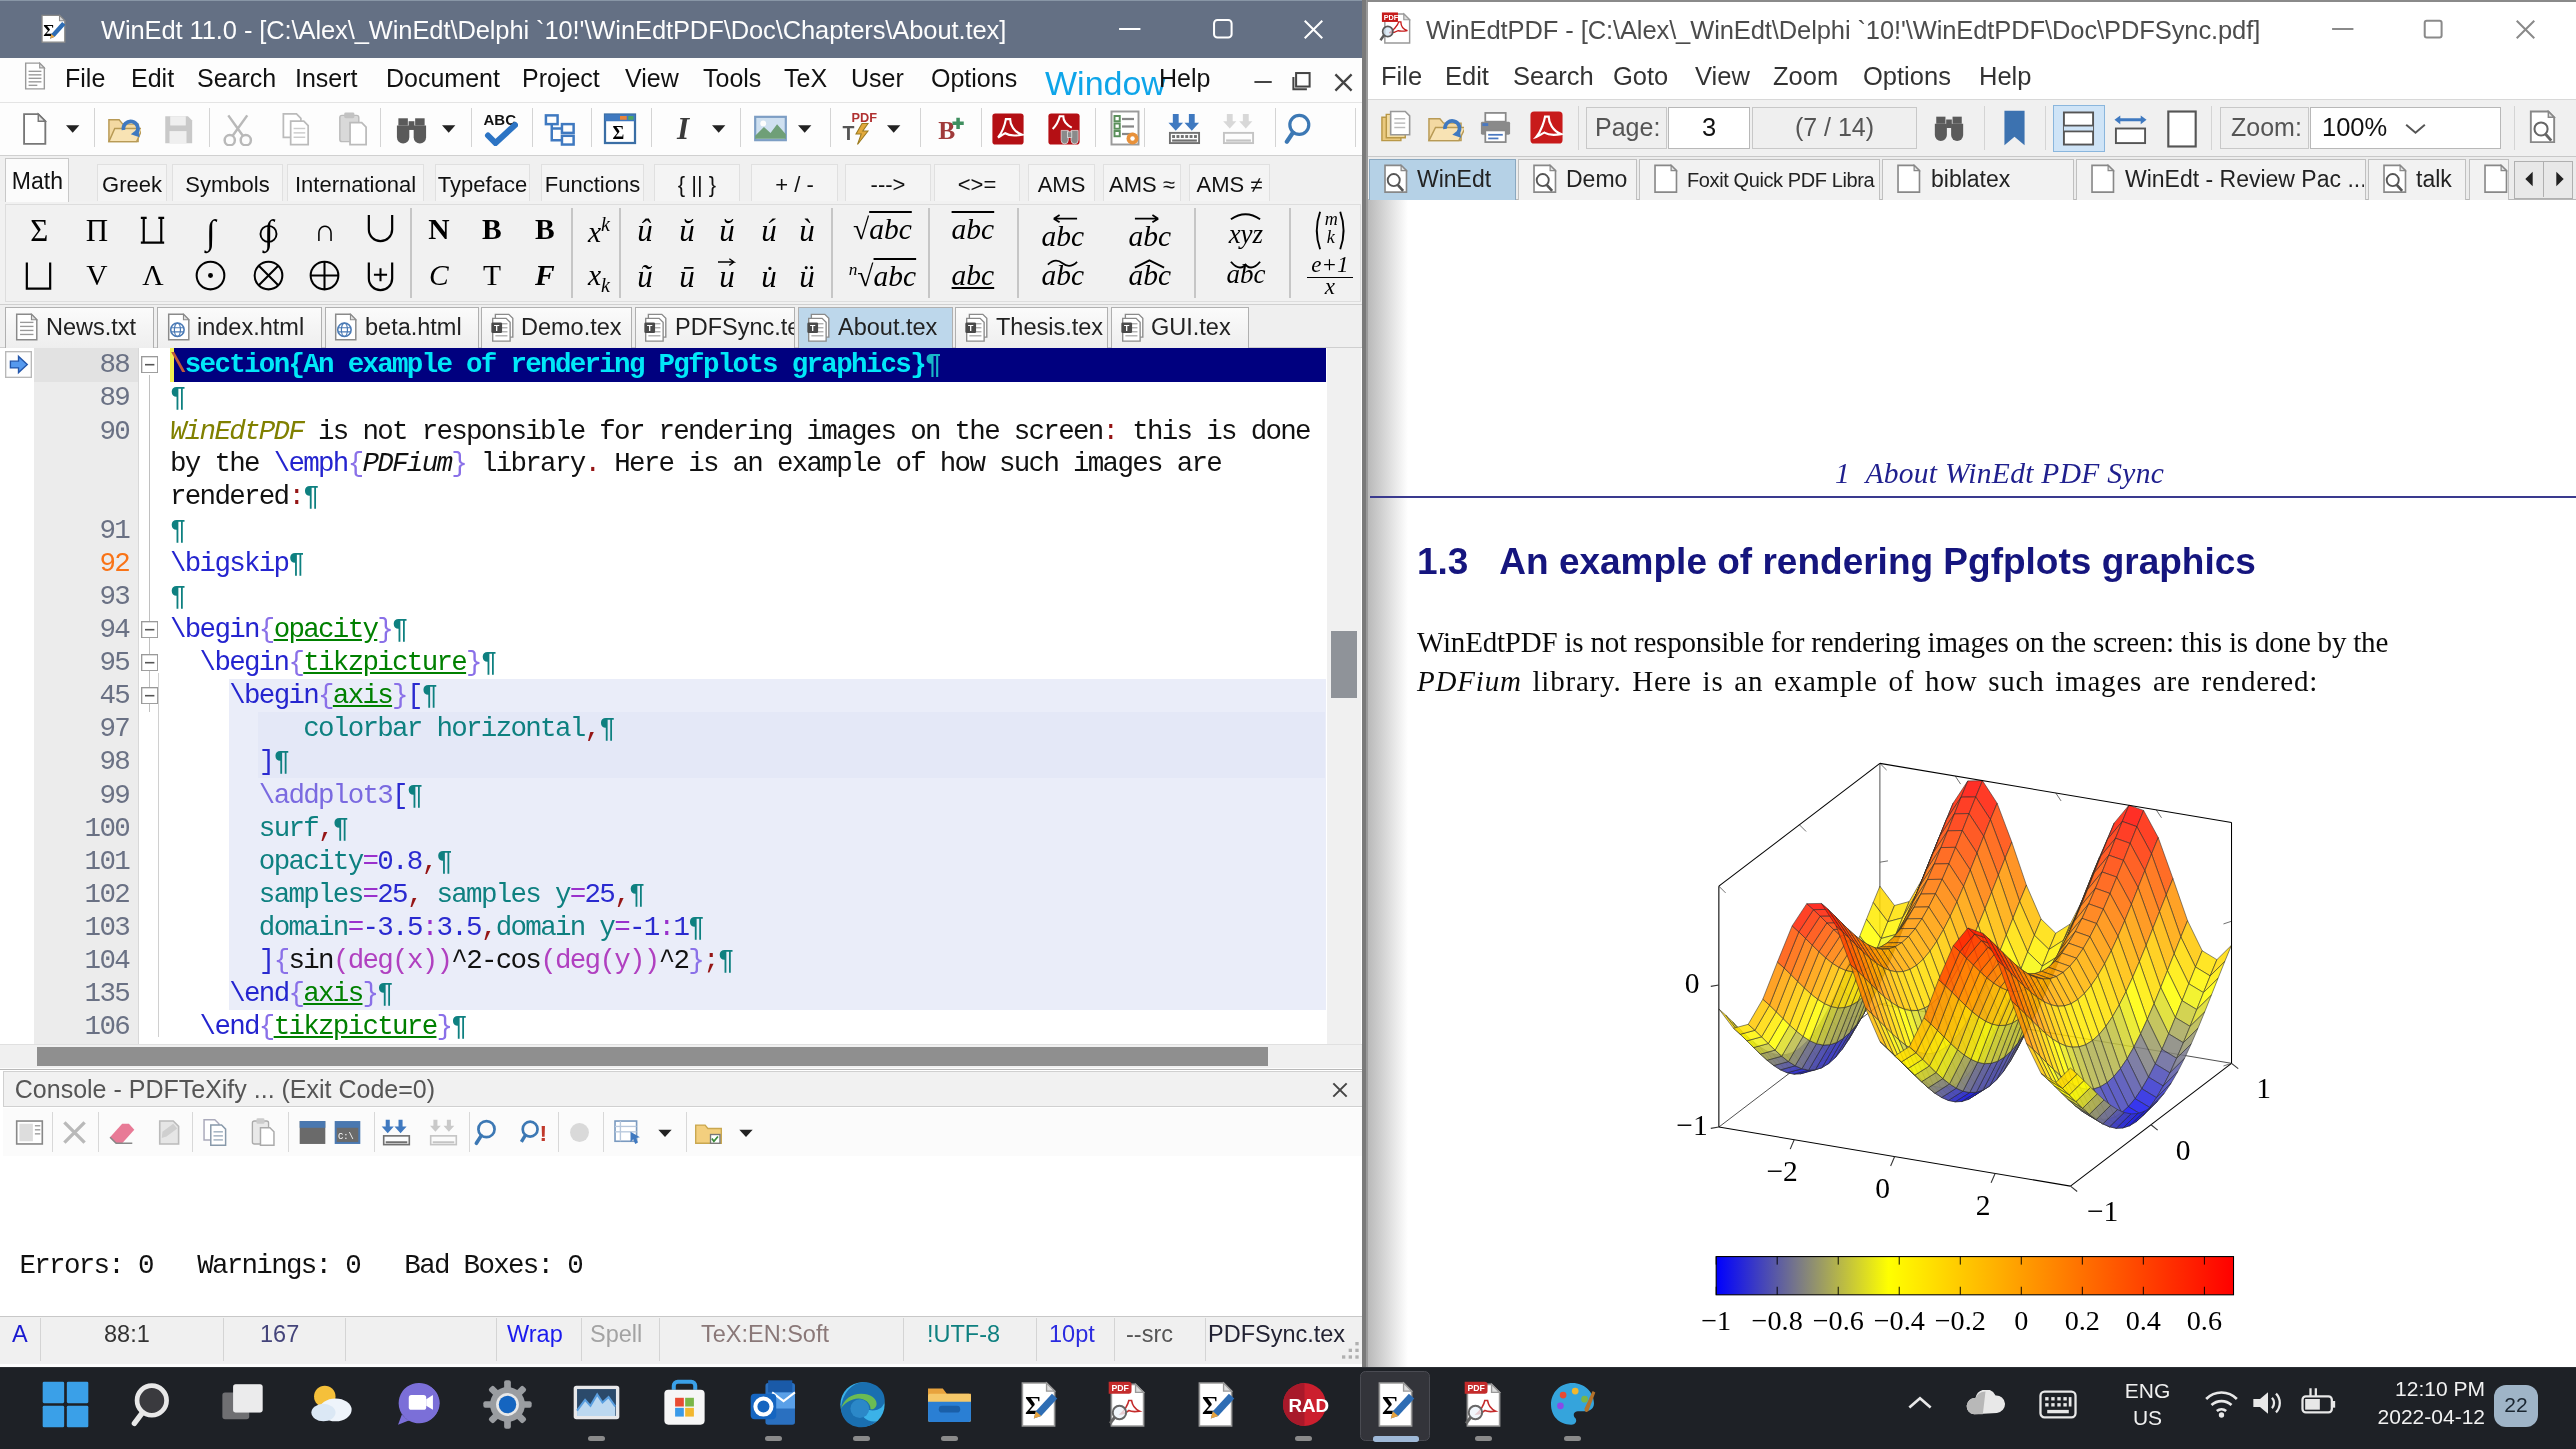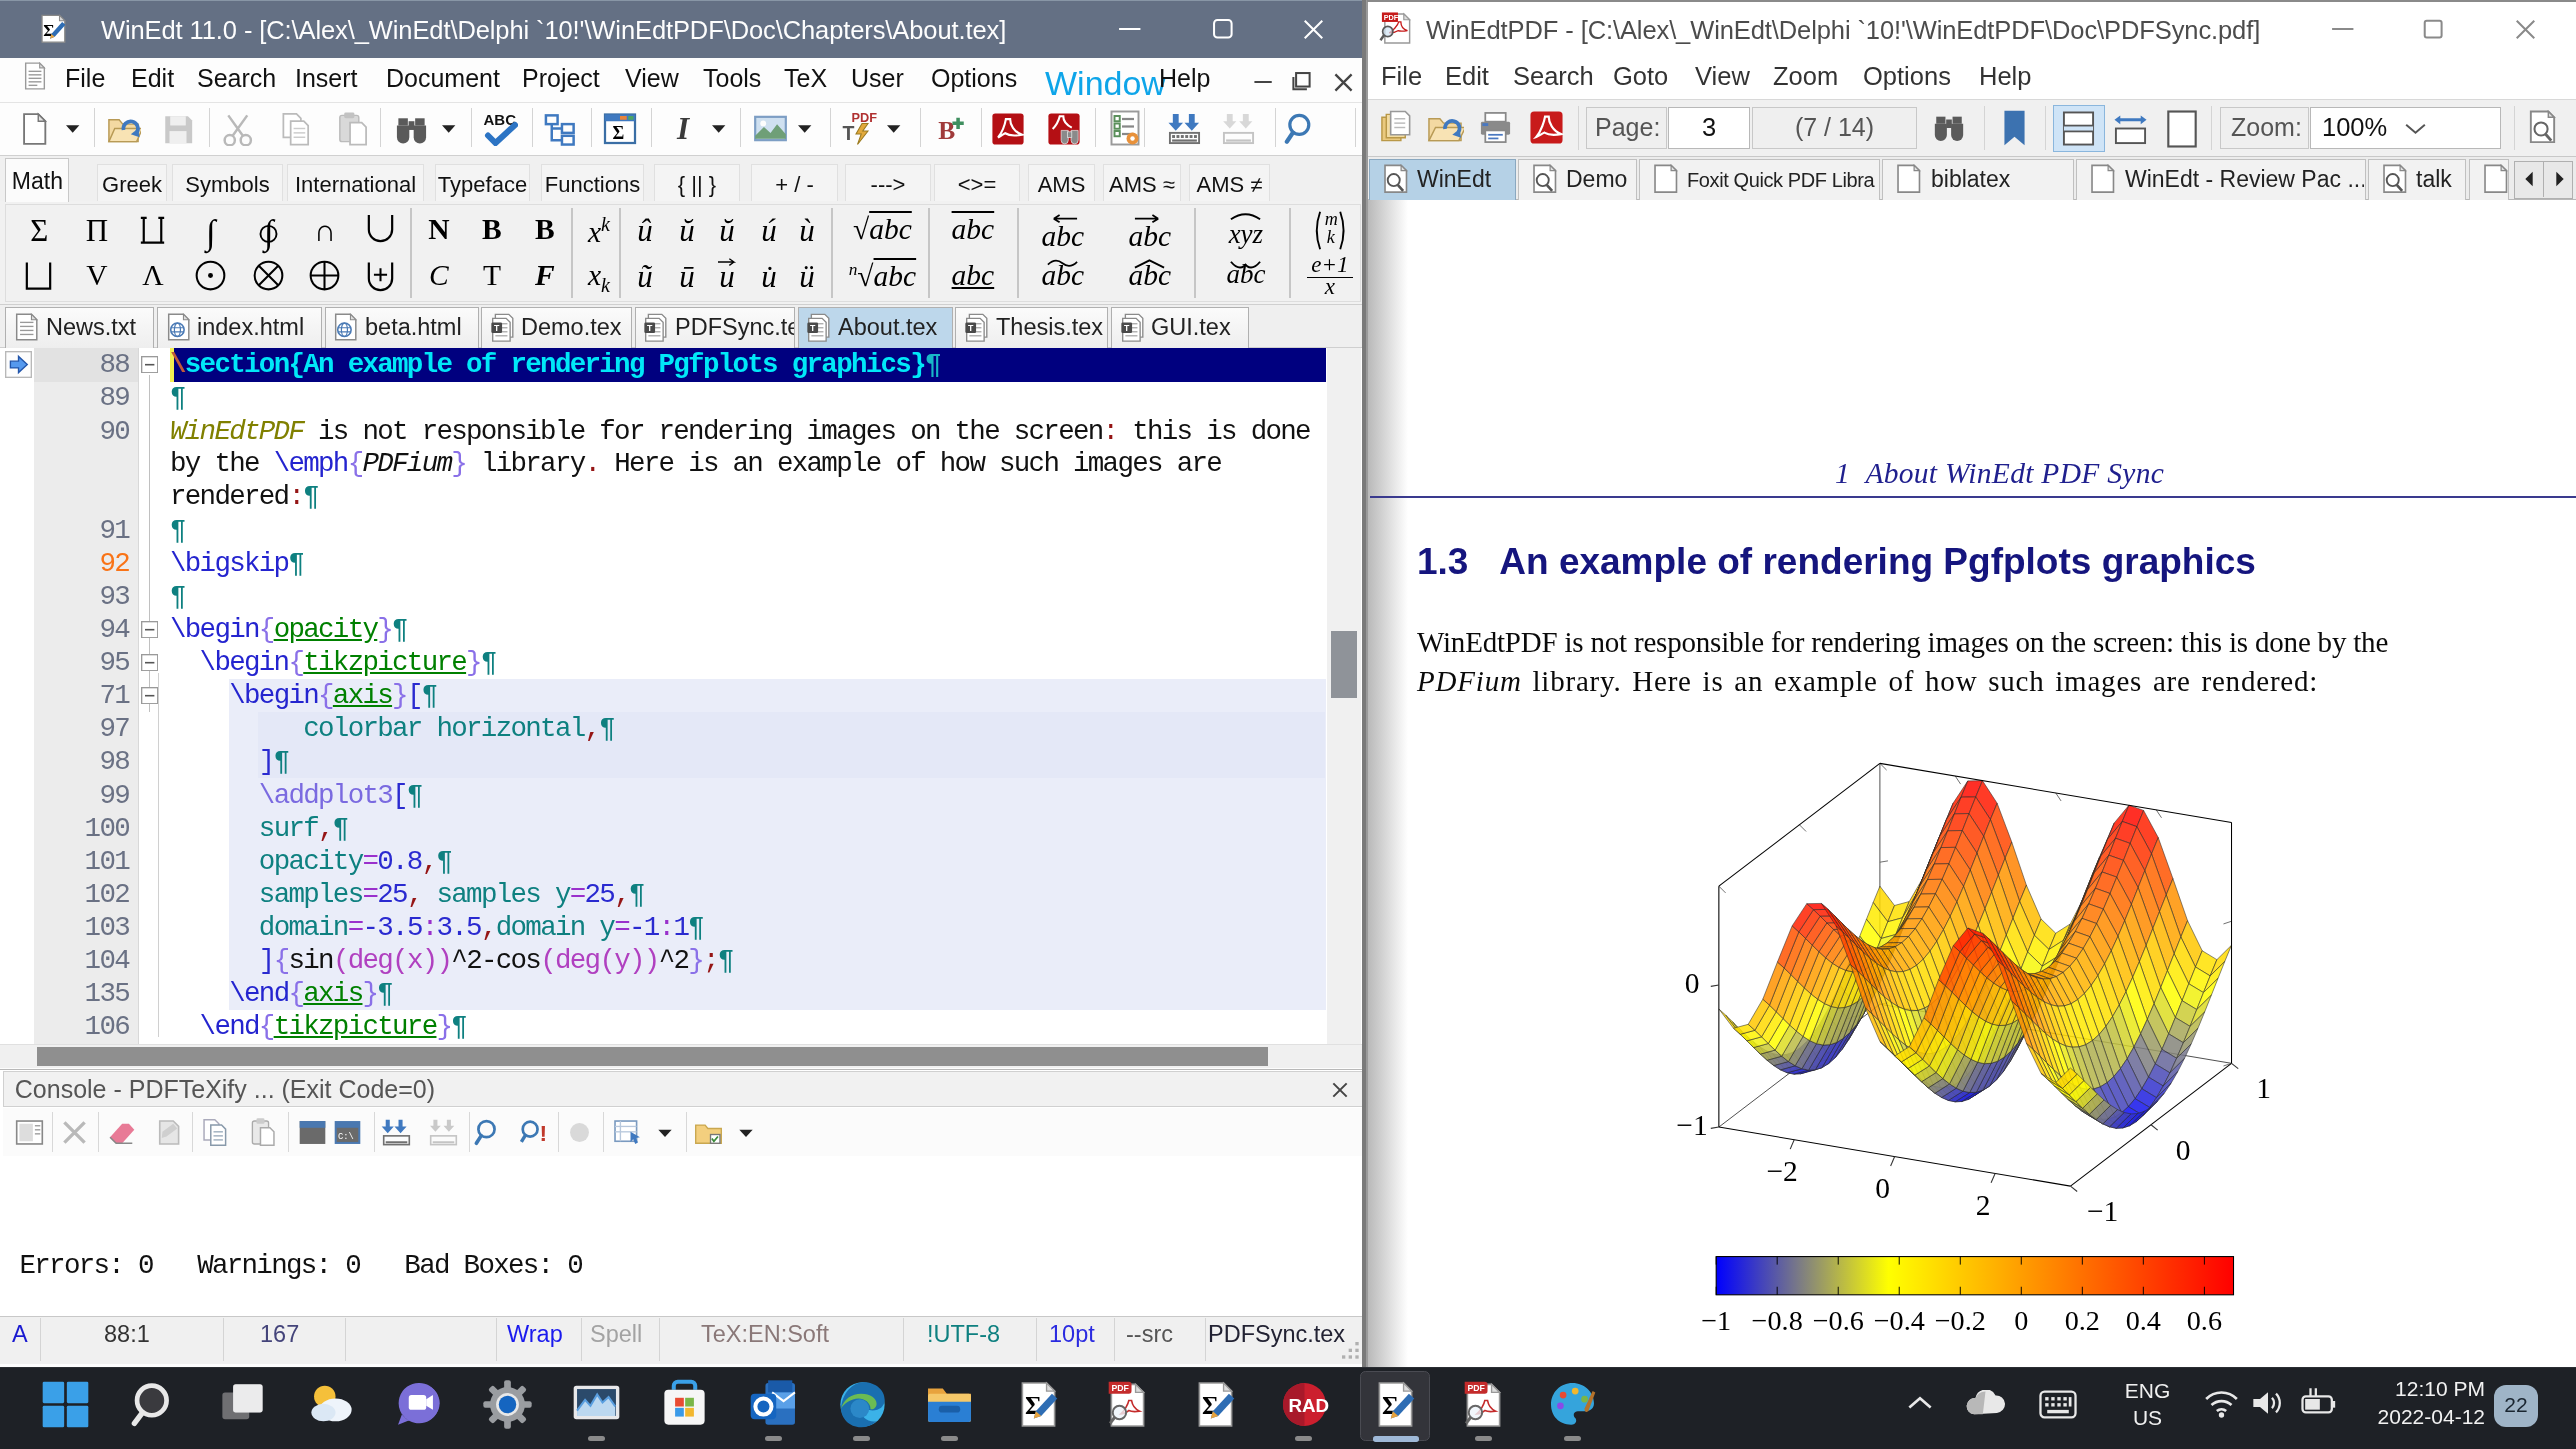--- a/index.html
+++ b/index.html
@@ -478,21 +478,21 @@
       <path d="M8 15 h12 v-7 l13 12 -13 12 v-7 h-12 z" fill="#5599ee" stroke="#2255aa" stroke-width="2"></path>
     </svg>
 <div class="m abs" style="left:40px;top:348px;width:89px;text-align:right;color:#6a7184;line-height:33px">88</div>
 <div class="m abs" style="left:40px;top:381px;width:89px;text-align:right;color:#6a7184;line-height:33px">89</div>
 <div class="m abs" style="left:40px;top:415px;width:89px;text-align:right;color:#6a7184;line-height:33px">90</div>
 <div class="m abs" style="left:40px;top:514px;width:89px;text-align:right;color:#6a7184;line-height:33px">91</div>
 <div class="m abs" style="left:40px;top:547px;width:89px;text-align:right;color:#f97316;line-height:33px">92</div>
 <div class="m abs" style="left:40px;top:580px;width:89px;text-align:right;color:#6a7184;line-height:33px">93</div>
 <div class="m abs" style="left:40px;top:613px;width:89px;text-align:right;color:#6a7184;line-height:33px">94</div>
 <div class="m abs" style="left:40px;top:646px;width:89px;text-align:right;color:#6a7184;line-height:33px">95</div>
-<div class="m abs" style="left:40px;top:679px;width:89px;text-align:right;color:#6a7184;line-height:33px">71</div>
+<div class="m abs" style="left:40px;top:679px;width:89px;text-align:right;color:#6a7184;line-height:33px">45</div>
 <div class="m abs" style="left:40px;top:712px;width:89px;text-align:right;color:#6a7184;line-height:33px">97</div>
 <div class="m abs" style="left:40px;top:745px;width:89px;text-align:right;color:#6a7184;line-height:33px">98</div>
 <div class="m abs" style="left:40px;top:779px;width:89px;text-align:right;color:#6a7184;line-height:33px">99</div>
 <div class="m abs" style="left:40px;top:812px;width:89px;text-align:right;color:#6a7184;line-height:33px">100</div>
 <div class="m abs" style="left:40px;top:845px;width:89px;text-align:right;color:#6a7184;line-height:33px">101</div>
 <div class="m abs" style="left:40px;top:878px;width:89px;text-align:right;color:#6a7184;line-height:33px">102</div>
 <div class="m abs" style="left:40px;top:911px;width:89px;text-align:right;color:#6a7184;line-height:33px">103</div>
 <div class="m abs" style="left:40px;top:944px;width:89px;text-align:right;color:#6a7184;line-height:33px">104</div>
 <div class="m abs" style="left:40px;top:977px;width:89px;text-align:right;color:#6a7184;line-height:33px">135</div>
 <div class="m abs" style="left:40px;top:1010px;width:89px;text-align:right;color:#6a7184;line-height:33px">106</div>

